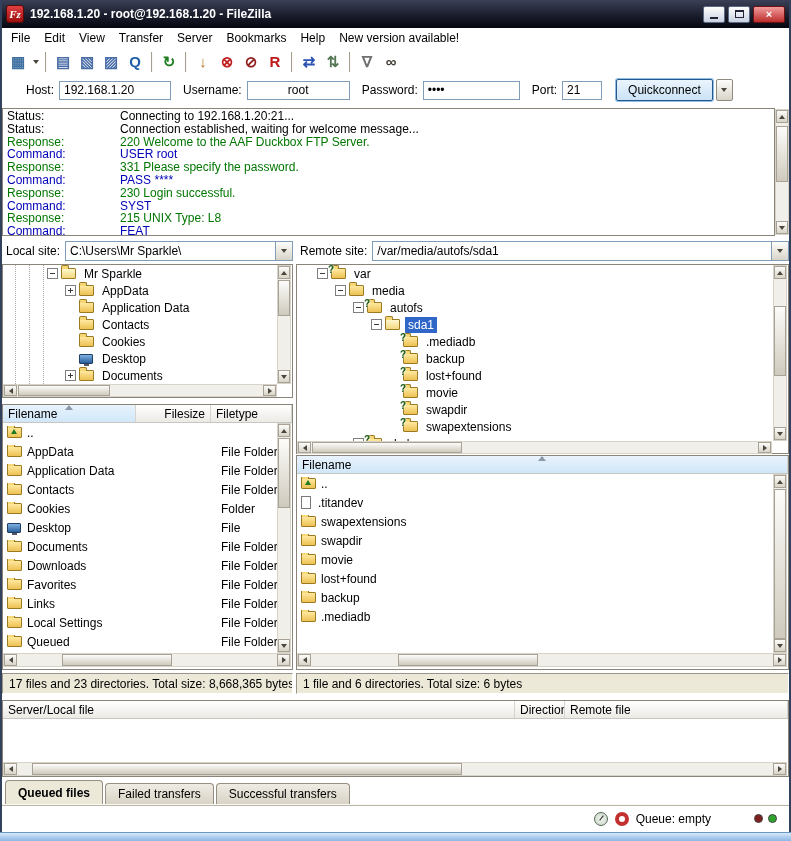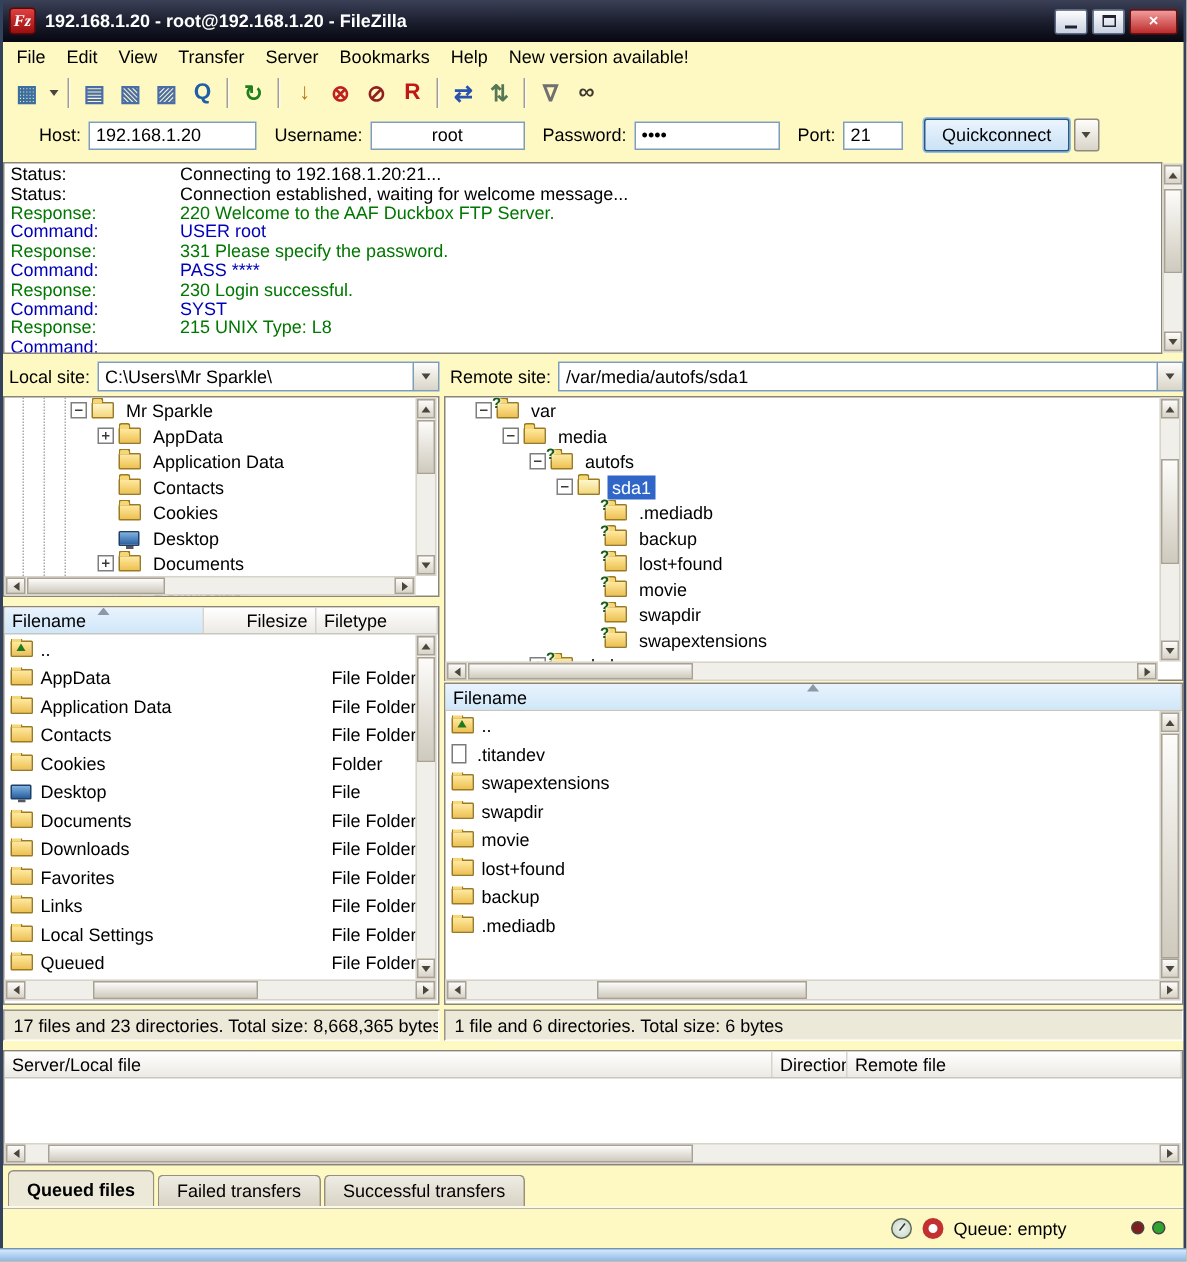--- a/index.html
+++ b/index.html
@@ -1,17 +1,17 @@
 <!DOCTYPE html>
 <html><head>
 <meta charset="utf-8">
 <style>
   html,body{margin:0;padding:0;background:#9a9a9a;font-family:"Liberation Sans",sans-serif;}
   *{box-sizing:border-box;}
-  #win{position:relative;width:791px;height:841px;background:#fef9c3;overflow:hidden;font-size:12px;color:#000;}
+  #win{position:relative;width:791px;height:841px;background:#ffffff;overflow:hidden;font-size:12px;color:#000;}
   .edge{position:absolute;top:0;width:2px;height:832px;background:#33425c;z-index:20;}
 
   
   #titlebar{position:absolute;left:0;top:0;width:791px;height:28px;
     background:linear-gradient(180deg,#3b4057 0%,#1a1d2c 55%,#060710 100%);
     display:flex;align-items:center;padding:0 6px;color:#fff;z-index:15;}
   #appicon{width:18px;height:18px;background:linear-gradient(#e04040,#9c0f0f);border:1px solid #5c0808;
     border-radius:3px;color:#fff;font:italic bold 11px/16px "Liberation Serif",serif;text-align:center;margin-right:6px;flex:none;}
   #title{flex:1;font-weight:bold;white-space:nowrap;overflow:hidden;}
   #winbtns{display:flex;gap:3px;}
@@ -248,20 +248,21 @@
       <div class="logrow">
         <span class="ltype" style="color: rgb(0, 0, 184);">Command:</span>
         <span class="ltext" style="color: rgb(0, 0, 184);">SYST</span>
       </div>
       <div class="logrow">
         <span class="ltype" style="color: rgb(0, 119, 0);">Response:</span>
         <span class="ltext" style="color: rgb(0, 119, 0);">215 UNIX Type: L8</span>
       </div>
       <div class="logrow">
         <span class="ltype" style="color: rgb(0, 0, 184);">Command:</span>
+        <span class="ltext" style="color: rgb(0, 0, 184);">FEAT</span>
       </div>
     </div>
 
   <div class="siterow" id="lsite">
     <span class="slabel">Local site:</span>
     <span class="combo">
       <span class="cval">C:\Users\Mr Sparkle\</span>
       <span class="cdd">
           <span class="tri tri-down"></span>
         </span>

